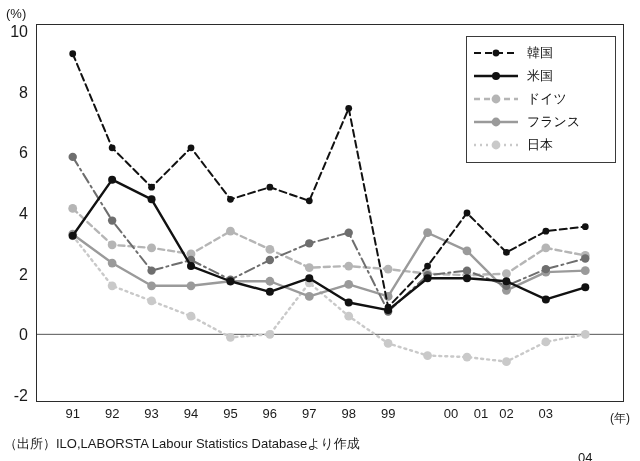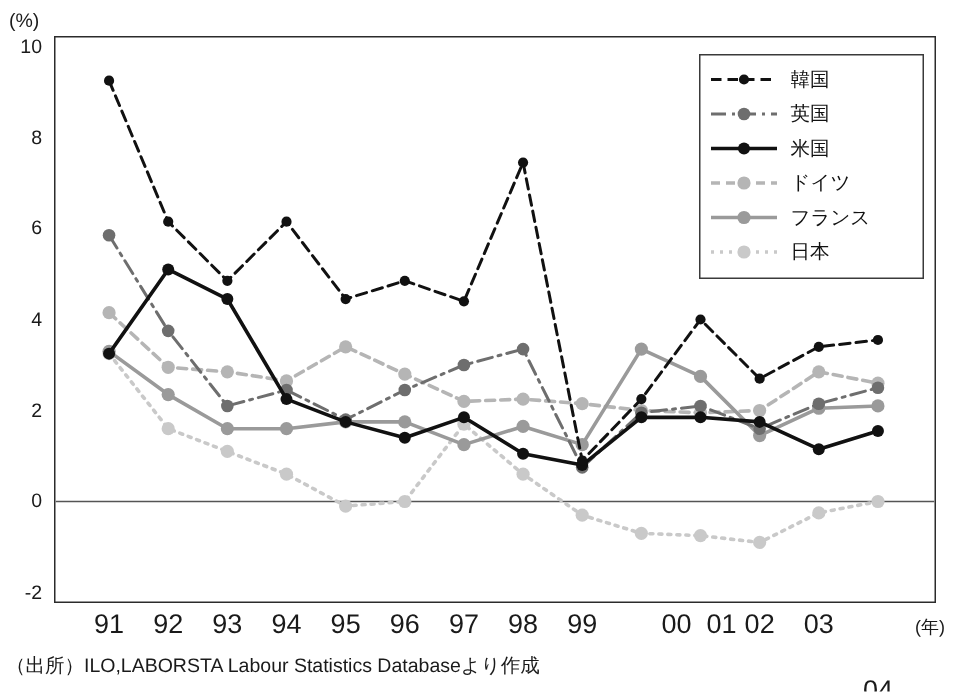--- a/index.html
+++ b/index.html
@@ -33,28 +33,28 @@
     width:588px; height:378px;
     border:1px solid #2b2b2b;
     box-sizing:border-box;
     background:#fff;
   }
 
   svg{display:block;}
 
   .ytick{
     position:absolute;
-    font-size:13px;
+    font-size:16px;
     color:#1a1a1a;
     text-align:right;
     width:28px;
   }
   .xtick{
     position:absolute;
-    font-size:18px;
+    font-size:13px;
     color:#1a1a1a;
     text-align:center;
     width:30px;
   }
 
   
   #legend{
     position:absolute;
     left:466px; top:36px;
     width:150px;
@@ -225,29 +225,20 @@
           <svg width="46" height="16">
             <line x1="1" y1="8" x2="45" y2="8" stroke="#111111" stroke-width="2" stroke-dasharray="7,4"></line>
             <circle cx="23" cy="8" r="3.4" fill="#111111"></circle>
           </svg>
         </div>
         <span class="legend-label">韓国</span>
       </div>
       <div class="legend-row">
         <div class="legend-sample">
           <svg width="46" height="16">
-            <line x1="1" y1="8" x2="45" y2="8" stroke="#6e6e6e" stroke-width="2" stroke-dasharray="10,4,2,4"></line>
-            <circle cx="23" cy="8" r="4.2" fill="#6e6e6e"></circle>
-          </svg>
-        </div>
-        <span class="legend-label">英国</span>
-      </div>
-      <div class="legend-row">
-        <div class="legend-sample">
-          <svg width="46" height="16">
             <line x1="1" y1="8" x2="45" y2="8" stroke="#111111" stroke-width="2.4"></line>
             <circle cx="23" cy="8" r="4" fill="#111111"></circle>
           </svg>
         </div>
         <span class="legend-label">米国</span>
       </div>
       <div class="legend-row">
         <div class="legend-sample">
           <svg width="46" height="16">
             <line x1="1" y1="8" x2="45" y2="8" stroke="#b5b5b5" stroke-width="2.4" stroke-dasharray="6,4"></line>

